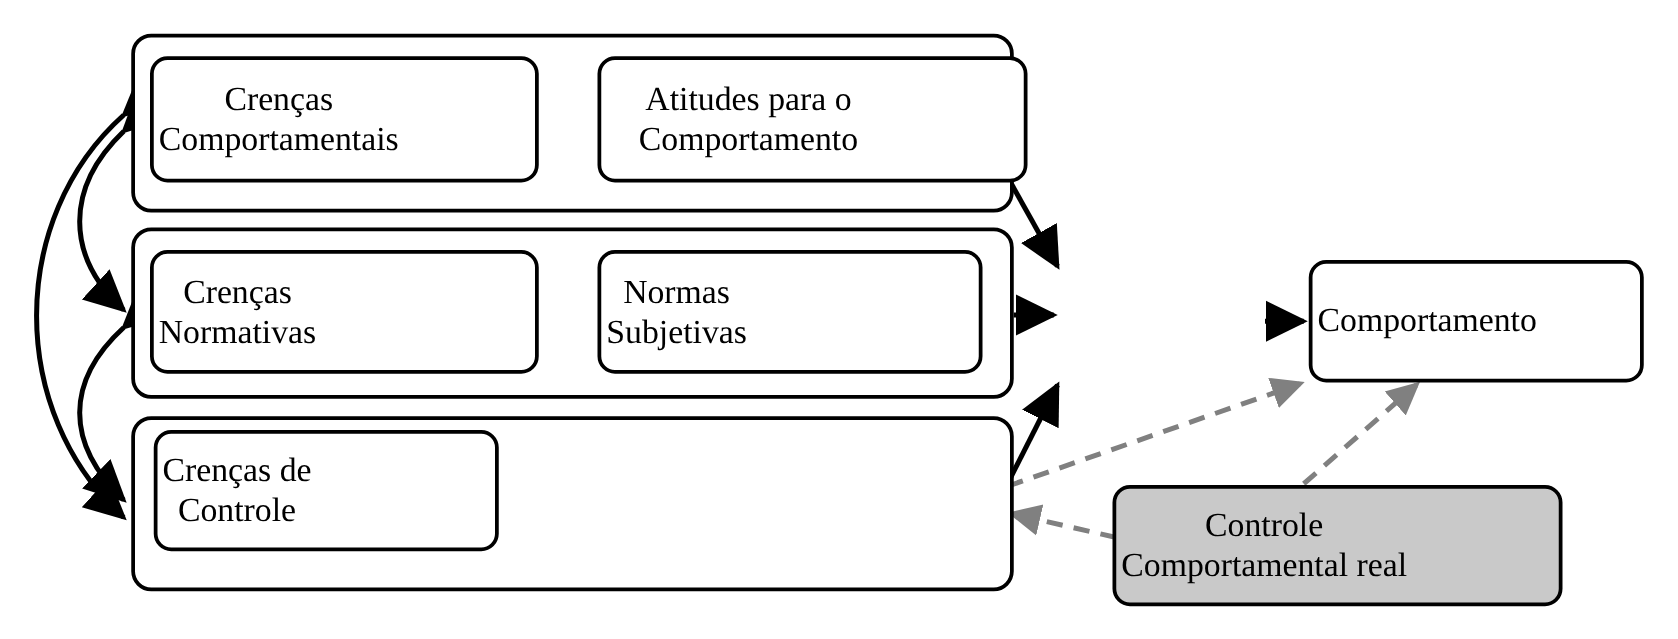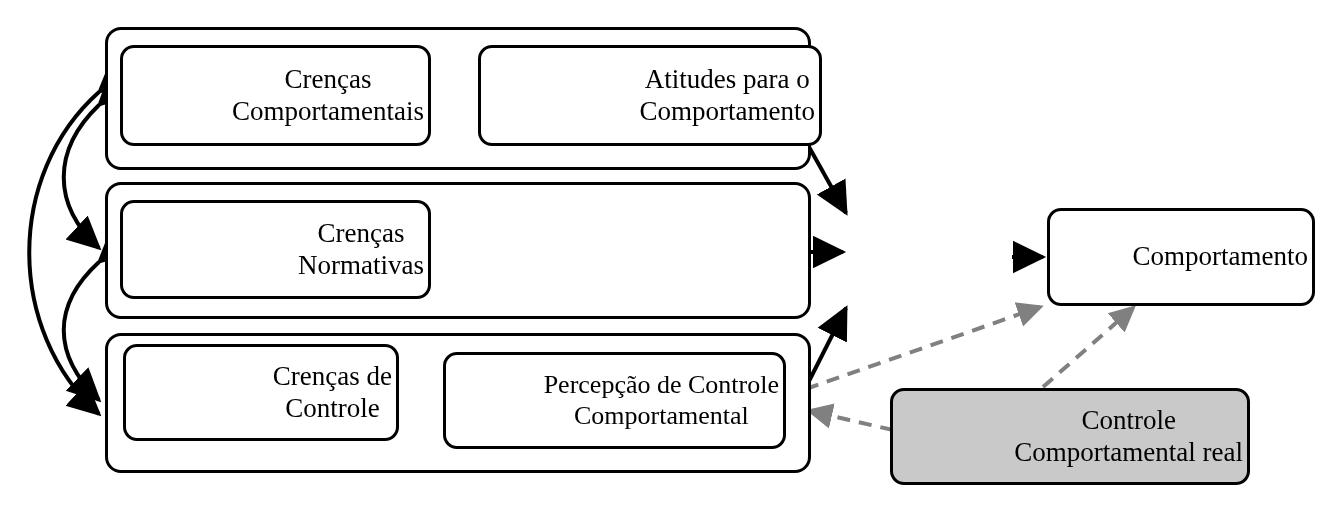--- a/index.html
+++ b/index.html
@@ -19,21 +19,21 @@
     box-sizing:border-box;
   }
   .node{
     position:absolute;
     border:3px solid #000;
     border-radius:14px;
     background:#fff;
     box-sizing:border-box;
     display:flex;
     align-items:center;
-    justify-content:flex-end;
+    justify-content:flex-start;
     text-align:center;
     line-height:1.18;
     color:#000;
     font-size:27px;
     padding:2px 4px;
   }
   .node.gray{background:#c9c9c9;}
   .node span{display:block;white-space:pre-line;}
   .node.tight{font-size:26px;}
 </style>
@@ -104,29 +104,29 @@
   <div class="node" style="left:478px;top:45px;width:344px;height:101px;padding-left:30px;">
     <span>Atitudes para o
 Comportamento</span>
   </div>
 
   <div class="grp" style="left:105px;top:182px;width:706px;height:137px;"></div>
   <div class="node" style="left:120px;top:200px;width:311px;height:99px;">
     <span>Crenças
 Normativas</span>
   </div>
+  <div class="node" style="left:478px;top:200px;width:308px;height:99px;">
+    <span>Normas
+Subjetivas</span>
+  </div>
 
   <div class="grp" style="left:105px;top:333px;width:706px;height:140px;"></div>
   <div class="node" style="left:123px;top:344px;width:276px;height:97px;">
     <span>Crenças de
 Controle</span>
-  </div>
-  <div class="node tight" style="left:443px;top:352px;width:343px;height:97px;">
-    <span>Percepção de Controle
-Comportamental</span>
   </div>
 
   <div class="node" style="left:1047px;top:208px;width:268px;height:98px;">
     <span>Comportamento</span>
   </div>
 
   <div class="node gray" style="left:890px;top:388px;width:360px;height:97px;">
     <span>Controle
 Comportamental real</span>
   </div>

